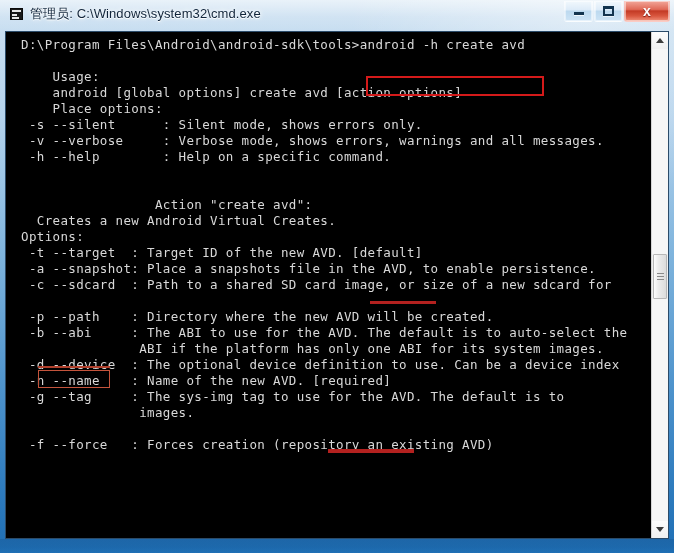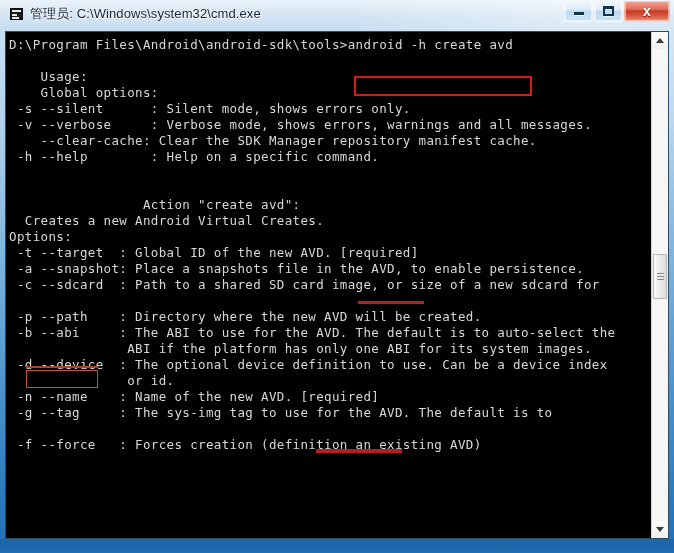--- a/index.html
+++ b/index.html
@@ -151,21 +151,21 @@
     top: 31px;
     width: 664px;
     height: 508px;
     background: #000000;
     box-sizing: border-box;
     border: 1px solid #2b4b69;
     overflow: hidden;
   }
   #console-text {
     position: absolute;
-    left: 0; top: 0;
+    left: 12px; top: 0;
     width: 646px;
     height: 506px;
     background: #000000;
     overflow: hidden;
   }
   #lines {
     position: absolute;
     left: 3px;
     top: 5px;
     width: 640px;
@@ -308,43 +308,43 @@
     </div>
   </div>
 
   <div id="console-area">
 
     <div id="console-text">
       <div id="lines">
           <div class="cline">D:\Program Files\Android\android-sdk\tools&gt;android -h create avd</div>
           <div class="cline"></div>
           <div class="cline">    Usage:</div>
-          <div class="cline">    Global options:</div>
+          <div class="cline">    android [global options] create avd [action options]</div>
+          <div class="cline">    Place options:</div>
           <div class="cline"> -s --silent      : Silent mode, shows errors only.</div>
           <div class="cline"> -v --verbose     : Verbose mode, shows errors, warnings and all messages.</div>
-          <div class="cline">    --clear-cache: Clear the SDK Manager repository manifest cache.</div>
           <div class="cline"> -h --help        : Help on a specific command.</div>
           <div class="cline"></div>
           <div class="cline"></div>
           <div class="cline">                 Action "create avd":</div>
           <div class="cline">  Creates a new Android Virtual Creates.</div>
           <div class="cline">Options:</div>
-          <div class="cline"> -t --target  : Global ID of the new AVD. [required]</div>
+          <div class="cline"> -t --target  : Target ID of the new AVD. [default]</div>
           <div class="cline"> -a --snapshot: Place a snapshots file in the AVD, to enable persistence.</div>
           <div class="cline"> -c --sdcard  : Path to a shared SD card image, or size of a new sdcard for</div>
           <div class="cline"></div>
           <div class="cline"> -p --path    : Directory where the new AVD will be created.</div>
           <div class="cline"> -b --abi     : The ABI to use for the AVD. The default is to auto-select the</div>
           <div class="cline">               ABI if the platform has only one ABI for its system images.</div>
           <div class="cline"> -d --device  : The optional device definition to use. Can be a device index</div>
-          <div class="cline">               or id.</div>
           <div class="cline"> -n --name    : Name of the new AVD. [required]</div>
           <div class="cline"> -g --tag     : The sys-img tag to use for the AVD. The default is to</div>
-          <div class="cline"></div>
-          <div class="cline"> -f --force   : Forces creation (definition an existing AVD)</div>
+          <div class="cline">               images.</div>
+          <div class="cline"></div>
+          <div class="cline"> -f --force   : Forces creation (repository an existing AVD)</div>
           <div class="cline"></div>
         </div>
 
       <div id="annot-layer">
           <div class="annot-box" style="border-color: rgb(212, 26, 26); left: 348px; top: 44px; width: 178px; height: 20px;"></div>
           <div class="annot-underline" style="left: 352px; top: 269px; width: 66px; height: 3px;"></div>
           <div class="annot-underline soft" style="left: 20px; top: 334px; width: 72px; height: 2px;"></div>
           <div class="annot-box thin" style="left: 20px; top: 338px; width: 72px; height: 18px;"></div>
           <div class="annot-underline" style="left: 310px; top: 417px; width: 86px; height: 4px;"></div>
         </div>

